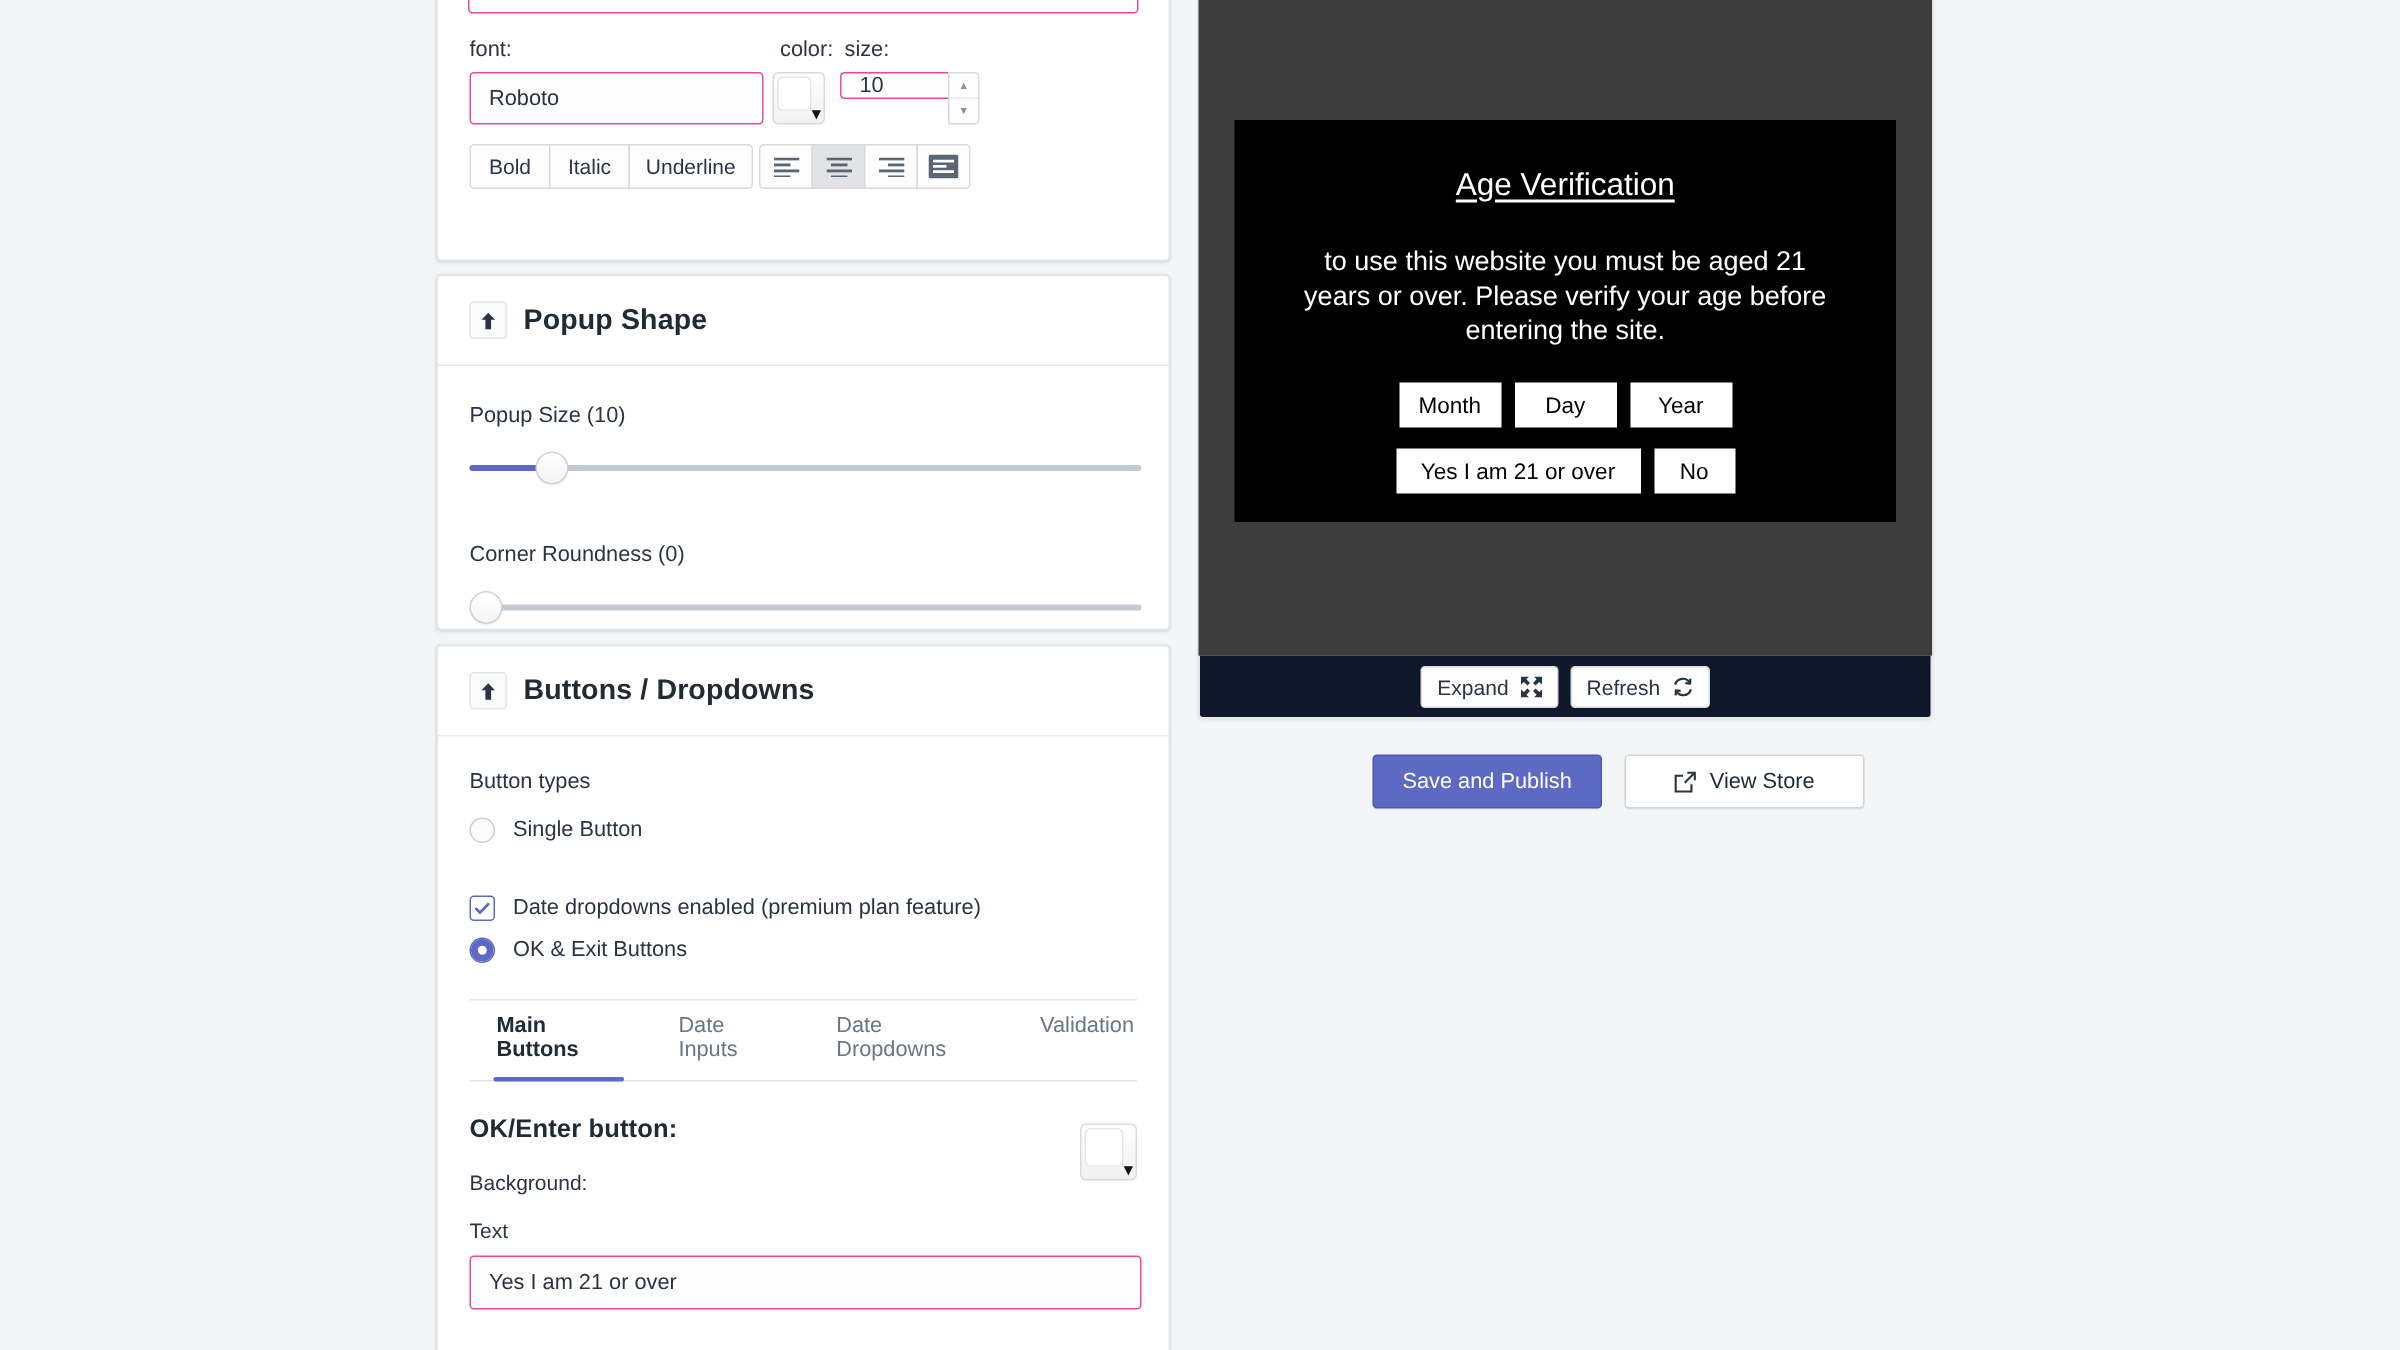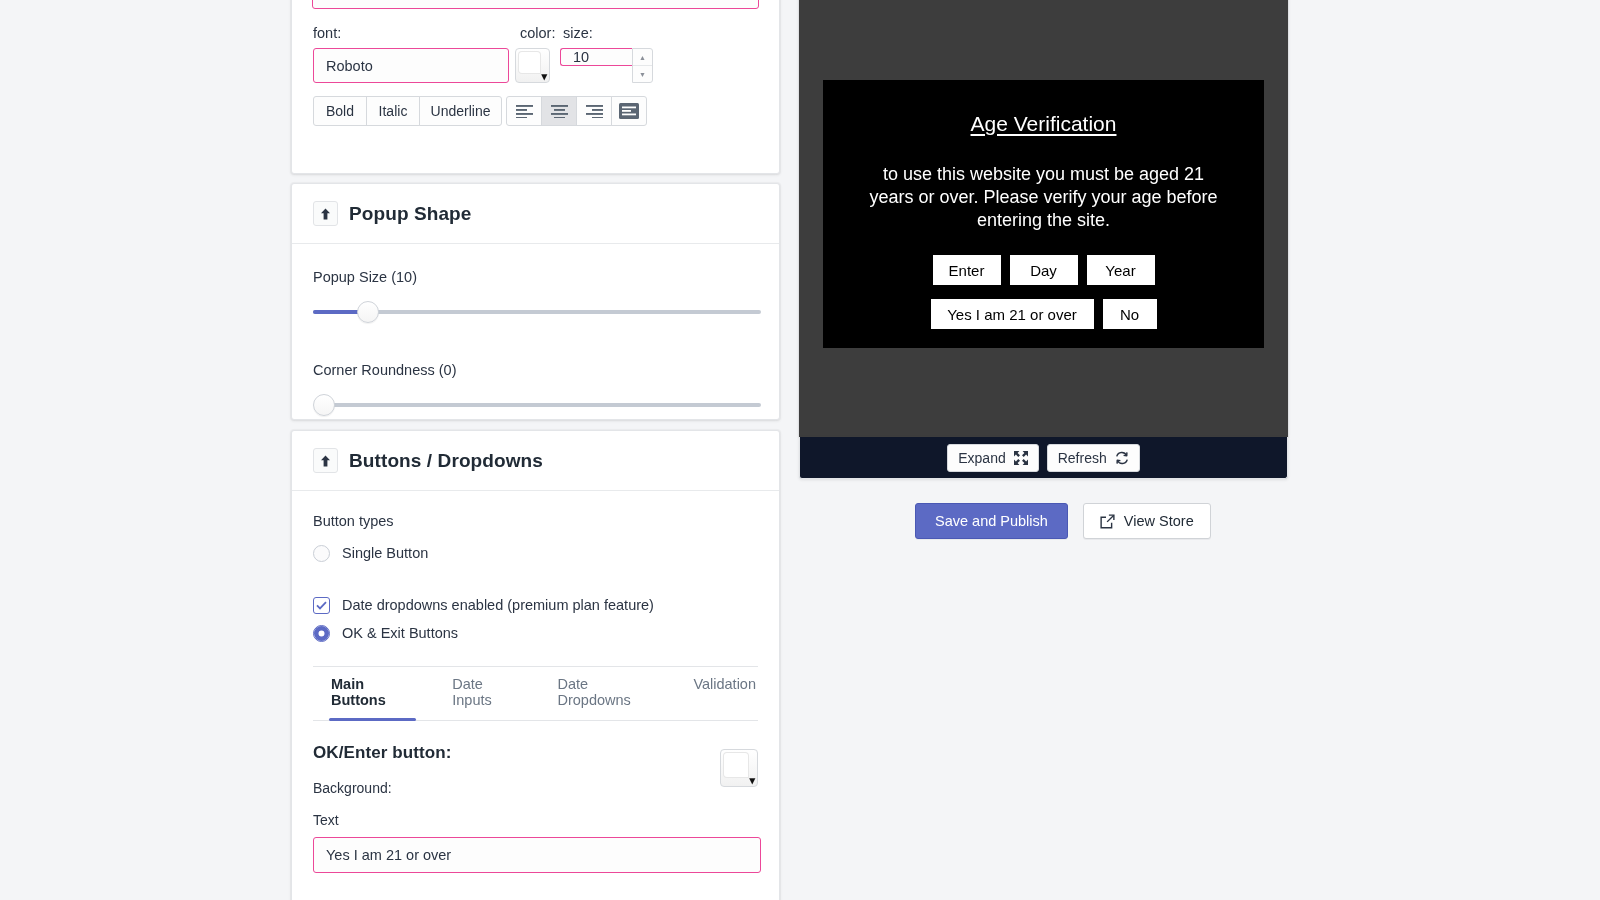--- a/index.html
+++ b/index.html
@@ -180,21 +180,21 @@
 
   
   .btn-primary {
     height: 36px; padding: 0 19px; border-radius: 3px;
     background: #5c6ac4; border: 1px solid #4a58b4;
     color: #fff; font-size: 14.5px; cursor: pointer;
     display: flex; align-items: center; justify-content: center;
     box-shadow: 0 1px 0 rgba(22,29,37,.05);
   }
   .btn-secondary {
-    height: 36px; padding: 0 16px; border-radius: 3px;
+    height: 36px; padding: 0 32px; border-radius: 3px;
     background: #fff; border: 1px solid #d0d3d7;
     color: #212b36; font-size: 14.5px; cursor: pointer;
     display: flex; align-items: center; justify-content: center; gap: 9px;
     box-shadow: 0 1px 0 rgba(22,29,37,.05);
   }
   .divline { height: 1px; background: #e3e5e8; }
 </style>
 </head>
 <body>
 
@@ -363,21 +363,21 @@
       </div>
     </div>
   </div>
 
   <div id="preview-panel" style="left:799px; top:-94px; width:489px; height:531px;">
     <div class="popup" style="left:24px; top:174px; width:441px; height:268px; padding-top:32px; gap:0;">
       <h3>Age Verification</h3>
       <p style="margin-top:27px;">to use this website you must be aged 21 years or over. Please verify your age before entering the site.</p>
 
       <div class="prow" style="margin-top:23px;">
-        <div class="pbtn" style="width:68px;">Enter</div>
+        <div class="pbtn" style="width:68px;">Month</div>
         <div class="pbtn" style="width:68px;">Day</div>
         <div class="pbtn" style="width:68px;">Year</div>
       </div>
 
       <div class="prow" style="margin-top:14px;">
         <div class="pbtn" style="width:163px;">Yes I am 21 or over</div>
         <div class="pbtn" style="width:54px;">No</div>
       </div>
     </div>
   </div>

